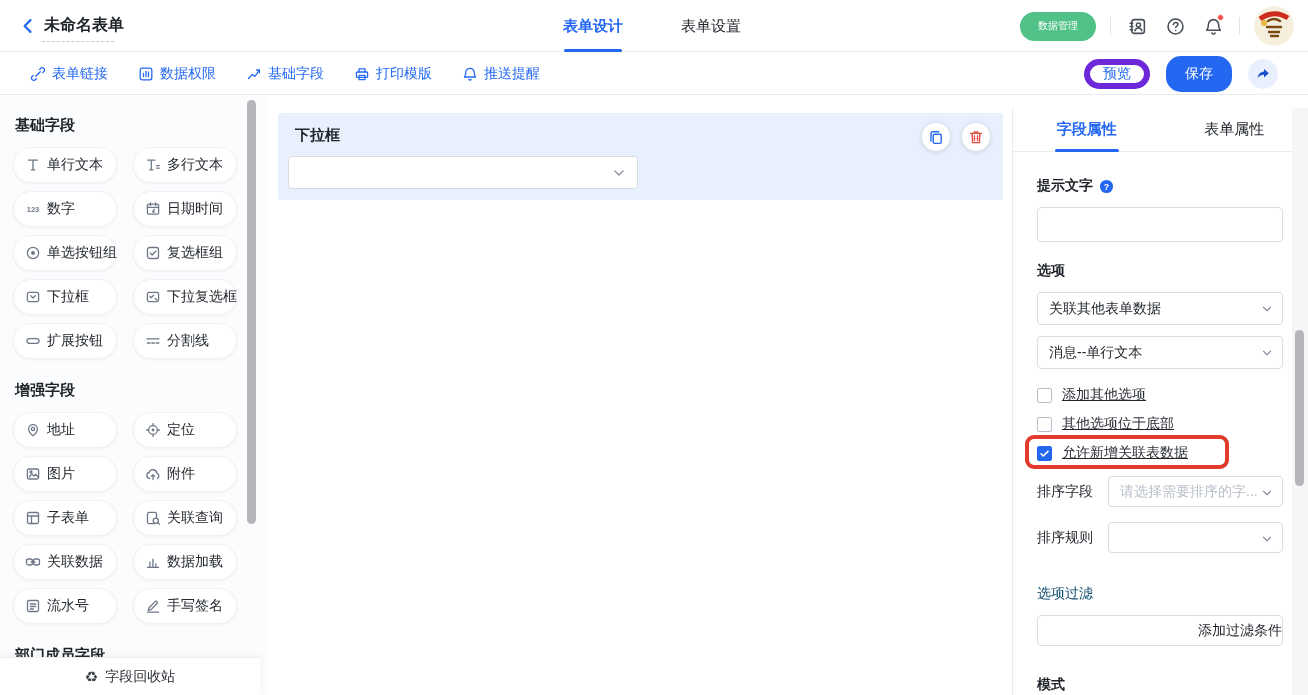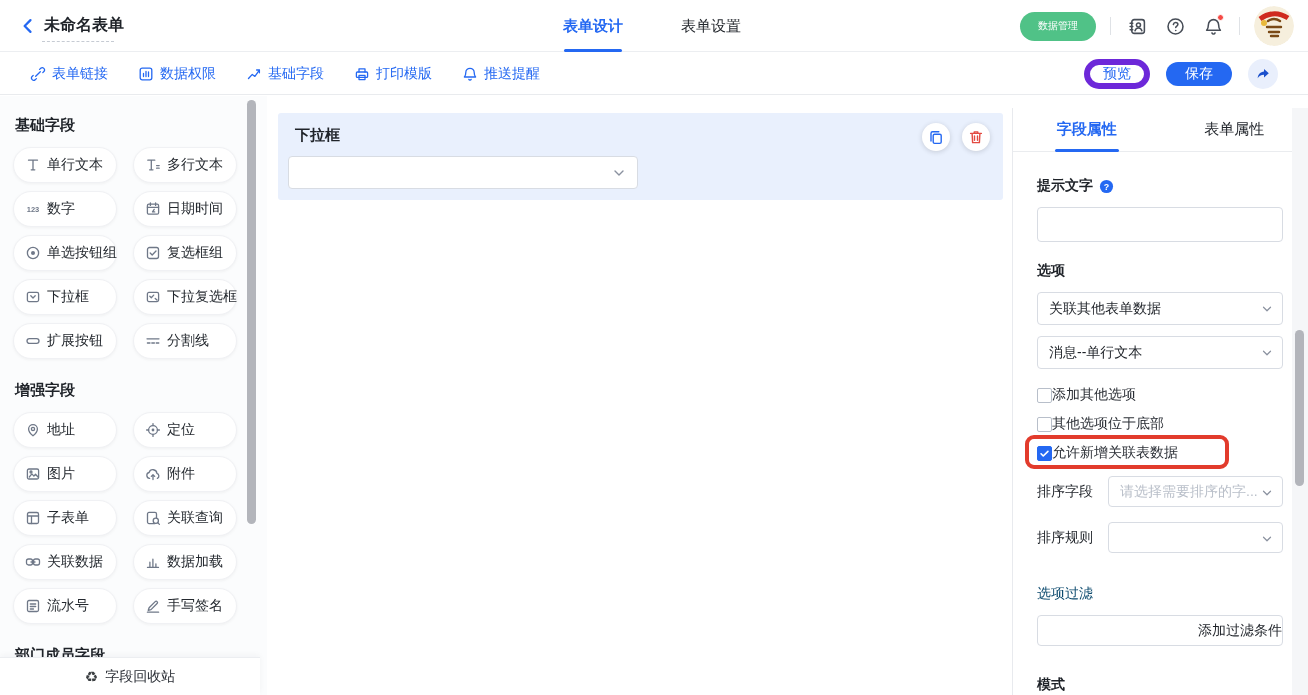--- a/index.html
+++ b/index.html
@@ -30,21 +30,21 @@
   .avatar { width:40px; height:40px; border-radius:50%; overflow:hidden; cursor:pointer; }
 
   
   .actionbar { position:absolute; left:0; top:53px; width:1308px; height:42px; background:#fff;
                border-bottom:1px solid #e9ebee; display:flex; align-items:center; }
   .tb-links { display:flex; align-items:center; gap:30px; margin-left:30px; }
   .tb-link { display:flex; align-items:center; gap:6px; color:#2468f2; font-size:14px; cursor:pointer; }
   .ab-right { position:absolute; right:30px; top:0; height:42px; display:flex; align-items:center; gap:16px; }
   .btn-preview { width:66px; height:30px; border-radius:15px; border:6px solid #6d28d9; background:#fff;
                  color:#2468f2; font-size:14px; cursor:pointer; font-family:inherit; }
-  .btn-save { width:66px; height:24px; border-radius:15px; border:none; background:#2468f2;
+  .btn-save { width:66px; height:36px; border-radius:15px; border:none; background:#2468f2;
               color:#fff; font-size:14px; cursor:pointer; font-family:Liberation Serif, serif; }
   .btn-share { width:30px; height:30px; border-radius:50%; border:none; background:#e9effc;
                display:flex; align-items:center; justify-content:center; cursor:pointer; }
 
   
   .sidebar { position:absolute; left:0; top:96px; width:267px; height:599px; background:#fbfcfd; }
   .sb-scroll { position:absolute; left:0; top:0; width:260px; height:561px; overflow:hidden; padding:20px 0 0 13px; }
   .sb-title { font-size:15px; font-weight:bold; color:#1f2329; margin:0 0 12px 2px; }
   .sb-grid { display:grid; grid-template-columns:104px 104px; gap:8px 16px; margin-bottom:22px; }
   .sb-item { height:36px; background:#fff; border:1px solid #f0f1f4; border-radius:18px;
@@ -84,21 +84,21 @@
   .lbl-row { display:flex; align-items:center; gap:6px; margin-top:24px; }
   .lbl-bold { font-size:14px; font-weight:bold; color:#1f2329; }
   .lbl-plain { font-size:14px; color:#0c4a6e; }
   .p-input { margin-top:12px; width:246px; height:35px; border:1px solid #d8dce3; border-radius:4px;
              background:#fff; font-family:inherit; font-size:14px; padding:0 10px; color:#1f2329; }
   .p-select { position:relative; width:246px; height:33px; border:1px solid #d8dce3; border-radius:4px;
               background:#fff; display:flex; align-items:center; padding:0 26px 0 11px; font-size:14px;
               color:#1f2329; cursor:pointer; white-space:nowrap; overflow:hidden; }
   .p-select .chev { position:absolute; right:8px; top:9px; }
   .p-select.ph { color:#b9bfc9; }
-  .cb-row { position:relative; display:flex; align-items:center; height:18px; margin-top:11px; }
+  .cb-row { position:relative; display:flex; align-items:center; gap:10px; height:18px; margin-top:11px;text-decoration:underline; }
   .cb-row:first-child { margin-top:0; }
   .cb-box { width:15px; height:15px; border:1px solid #b8bfca; border-radius:2px; background:#fff;
             flex:none; display:flex; align-items:center; justify-content:center; cursor:pointer; }
   .cb-box.checked { background:#2468f2; border-color:#2468f2; }
   .cb-label { font-size:14px; color:#2b2f36; }
   .annotation-ring { position:absolute; left:-12px; top:-9px; width:204px; height:34px;
                      border:4px solid #e23b2c; border-radius:9px; pointer-events:none; }
   .sort-row { display:flex; align-items:center; margin-top:14px; }
   .sort-row .s-lbl { width:71px; flex:none; font-size:14px; color:#1f2329; }
   .sort-row .p-select { width:175px; height:31px; }

